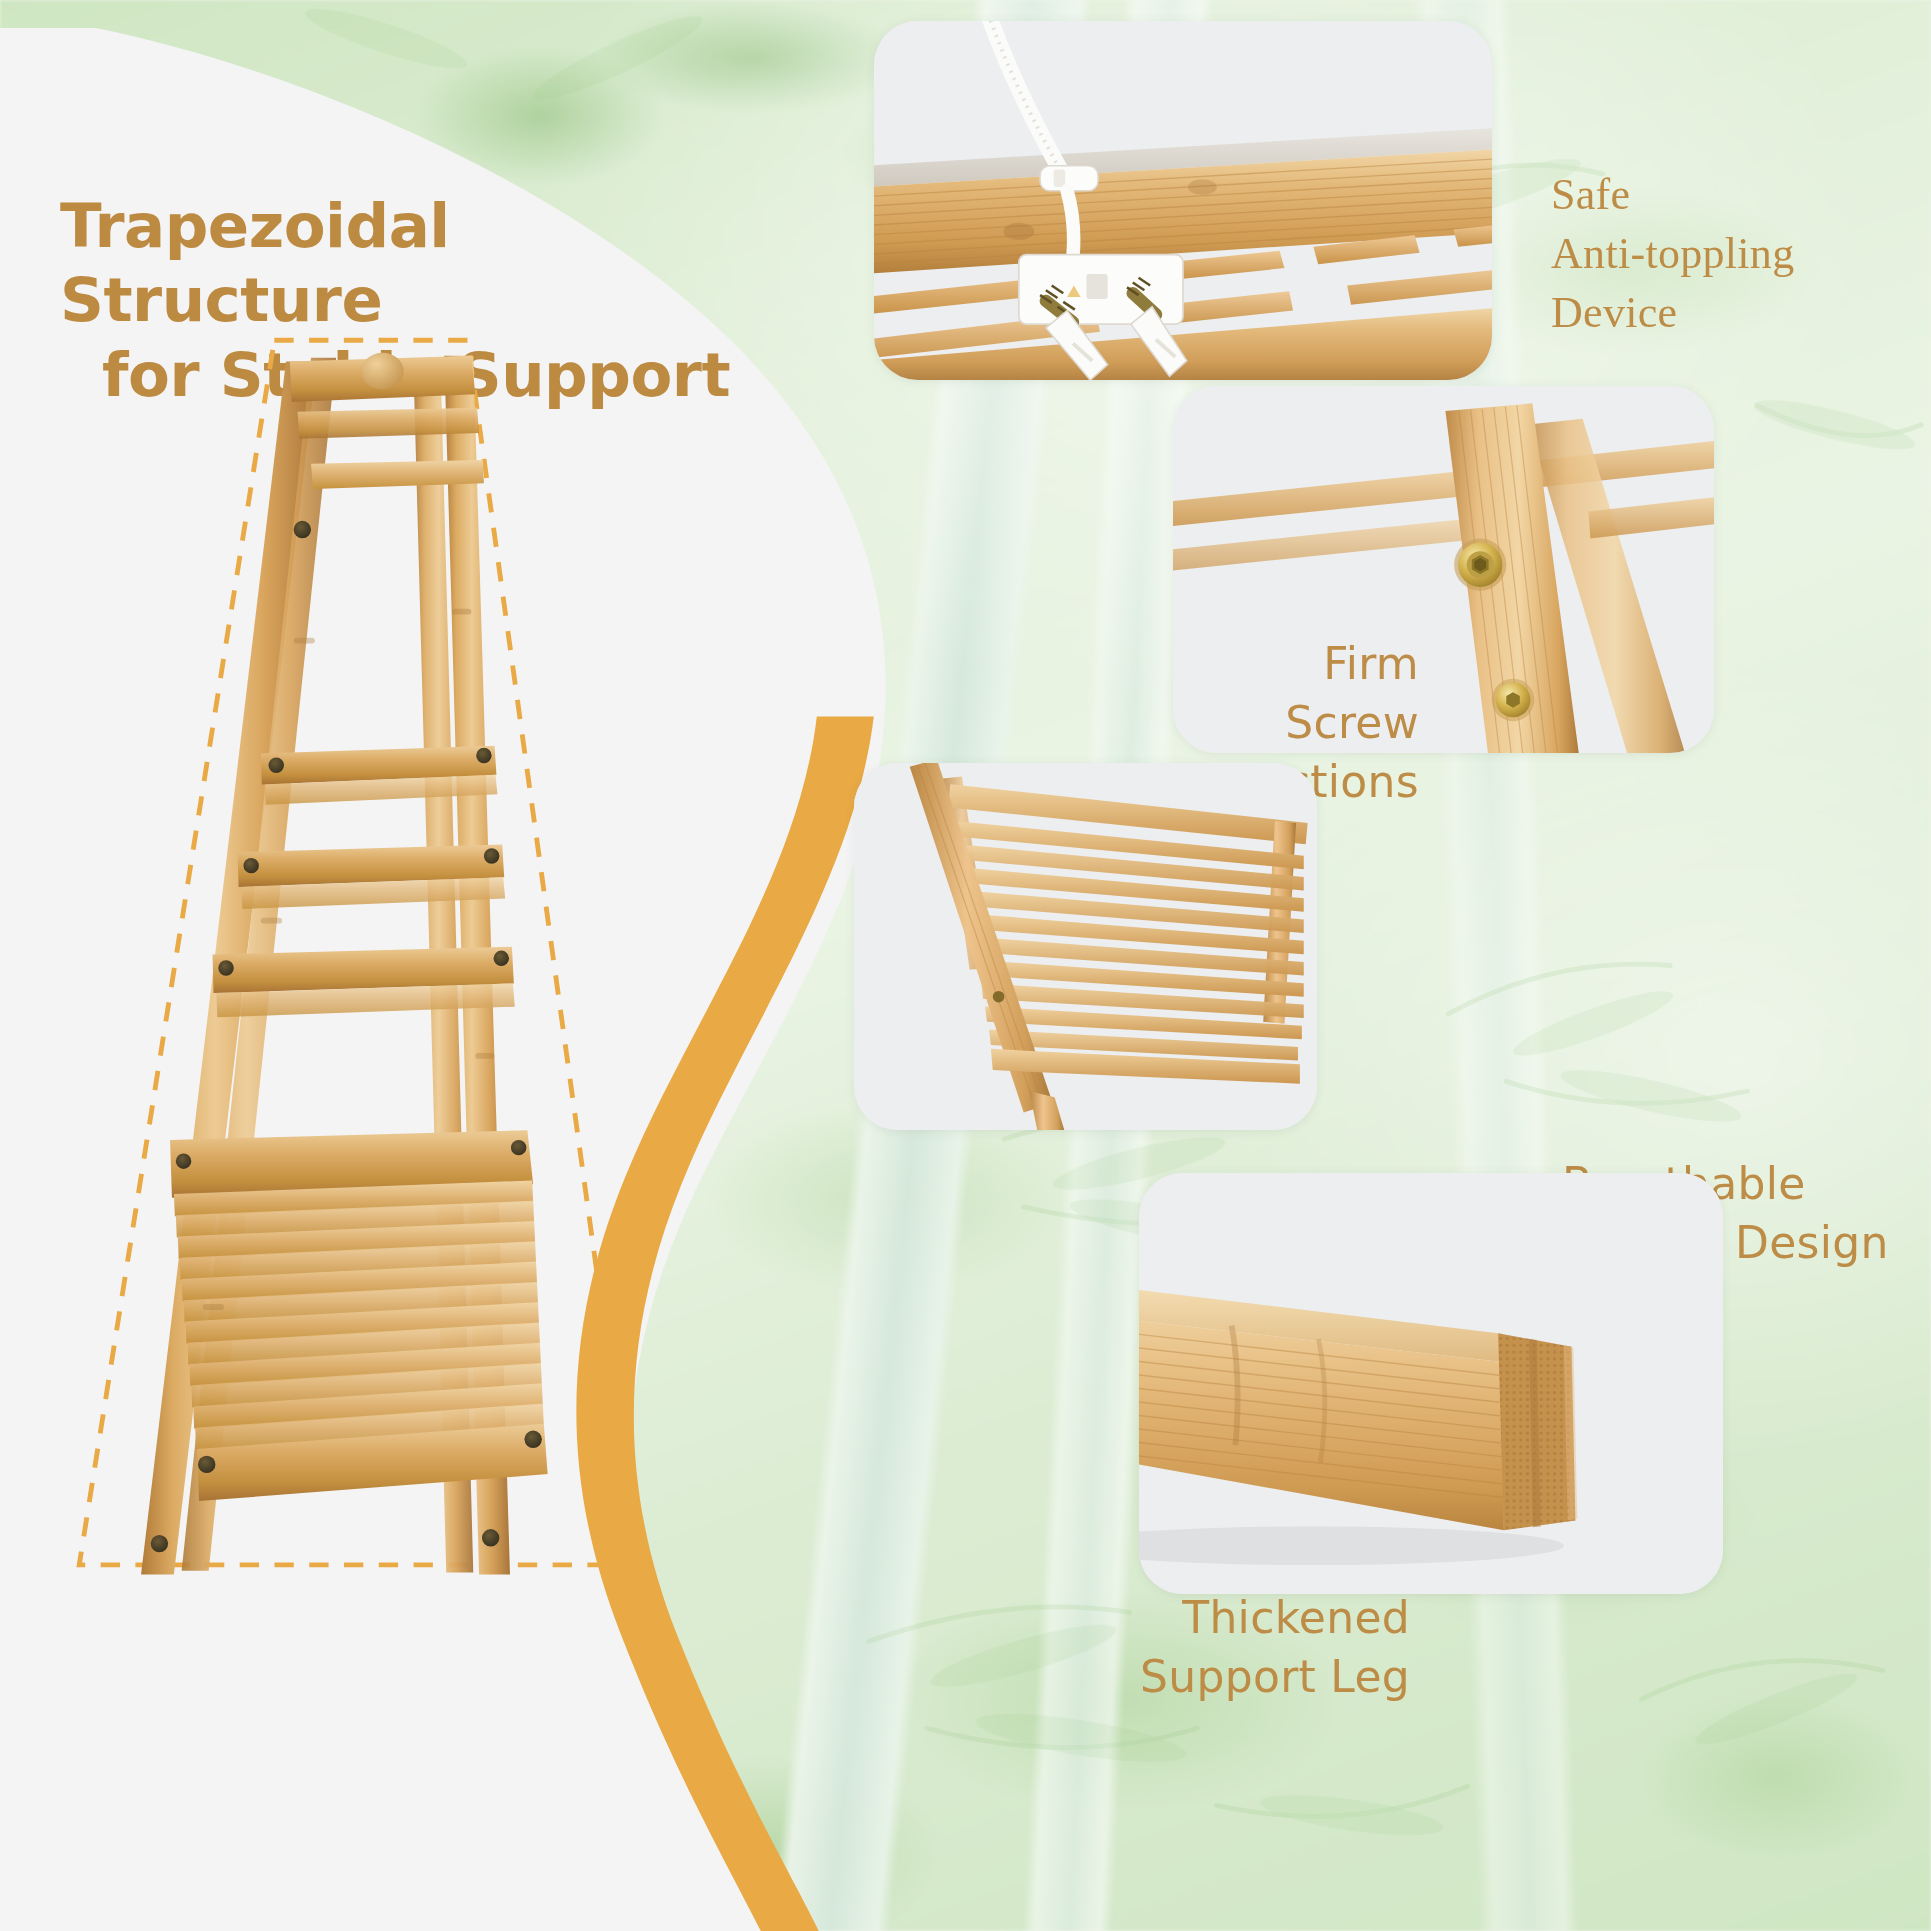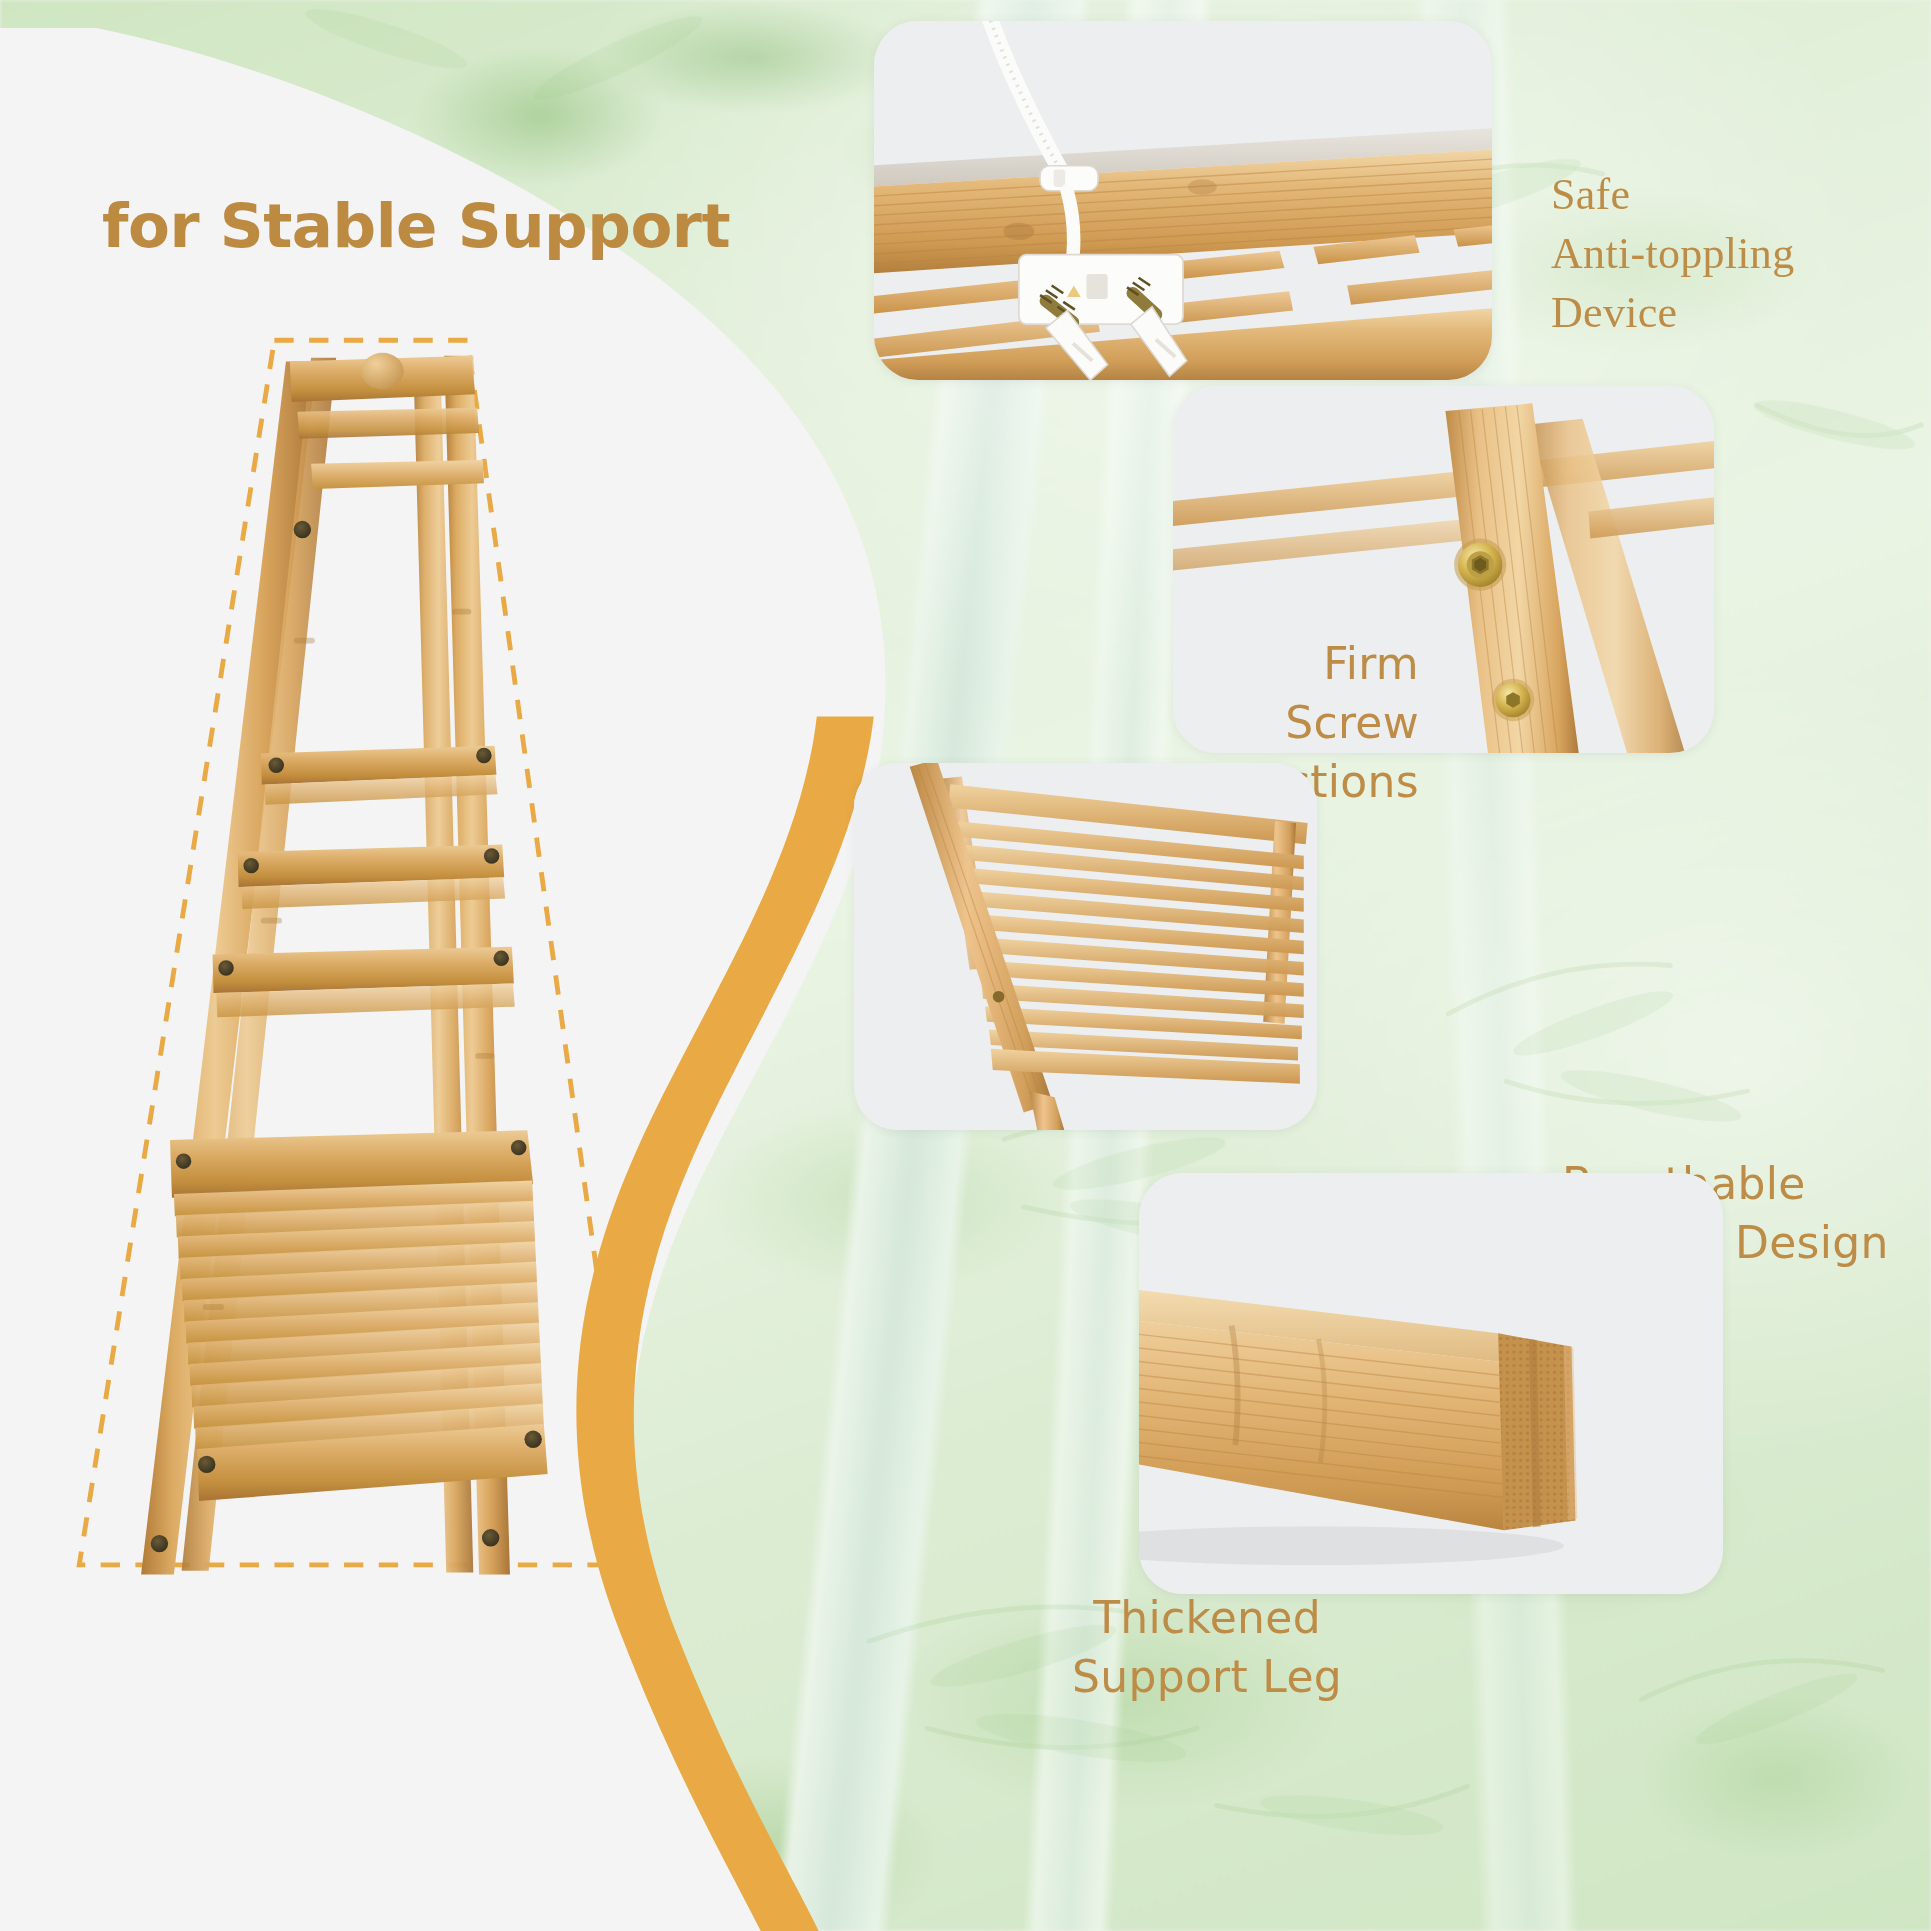--- a/index.html
+++ b/index.html
@@ -86,21 +86,21 @@
     font-family:"DejaVu Sans", sans-serif;
     font-size:44px;
     line-height:1.34;
     font-weight:400;
     letter-spacing:0.3px;
     white-space:pre-line;
   }
   #cap-anti  { left:1551px; top:166px;  width:378px; text-align:left;font-family:Liberation Serif, serif; }
   #cap-screw { left:985px; top:635px;  width:434px; text-align:right; }
   #cap-slat  { left:1562px; top:1155px; width:367px; text-align:left; }
-  #cap-leg   { left:1004px; top:1589px; width:406px; text-align:center; }
+  #cap-leg   { left:1004px; top:1589px; width:406px; text-align:right; }
 </style>
 </head>
 <body>
 
 <div id="bg-photo"></div>
 
 <svg id="bg-leaves" viewBox="0 0 2000 2000" preserveAspectRatio="none">
   <g fill="none" stroke="#8fbf77" stroke-width="5" stroke-linecap="round" opacity=".45">
     <path d="M1040 1180 q120 -40 250 -20"></path>
       <path d="M1060 1250 q130 30 270 10"></path>
@@ -130,20 +130,21 @@
 </svg>
 
 <div id="white-panel"></div>
 
 <svg id="orange-swoosh" viewBox="0 0 2000 2000" preserveAspectRatio="none">
   <path d="M905,742 C884,916 768,1072 706,1226 C642,1384 640,1536 700,1690 C760,1842 818,1938 848,2000
            L788,2000 C756,1936 700,1840 642,1690 C580,1530 582,1378 648,1218 C712,1062 826,912 846,742 Z" fill="#e9a944"></path>
 </svg>
 
 <div id="title">
+  <span>Trapezoidal Structure</span>
   <span class="l2">for Stable Support</span>
 </div>
 
 <div id="product-stage">
 
   <svg id="dash-trapezoid" viewBox="0 0 760 1320" preserveAspectRatio="none">
     <defs>
 
       <linearGradient id="bamV" x1="0" y1="0" x2="1" y2="0">
         <stop offset="0" stop-color="#b07b38"></stop>

